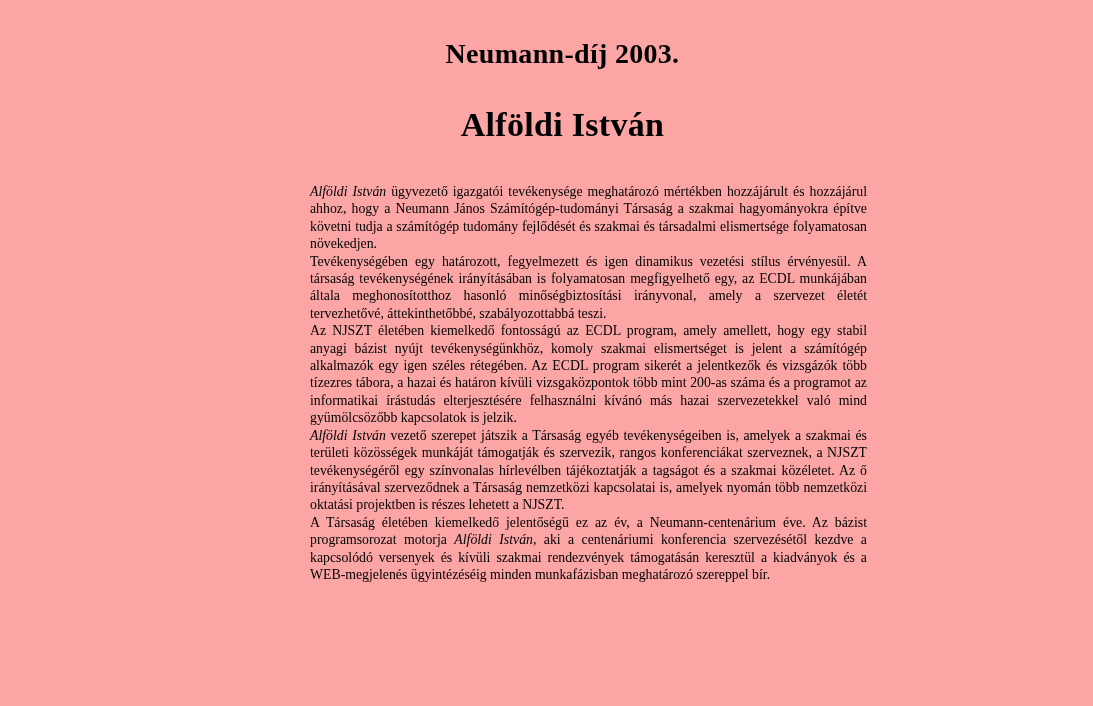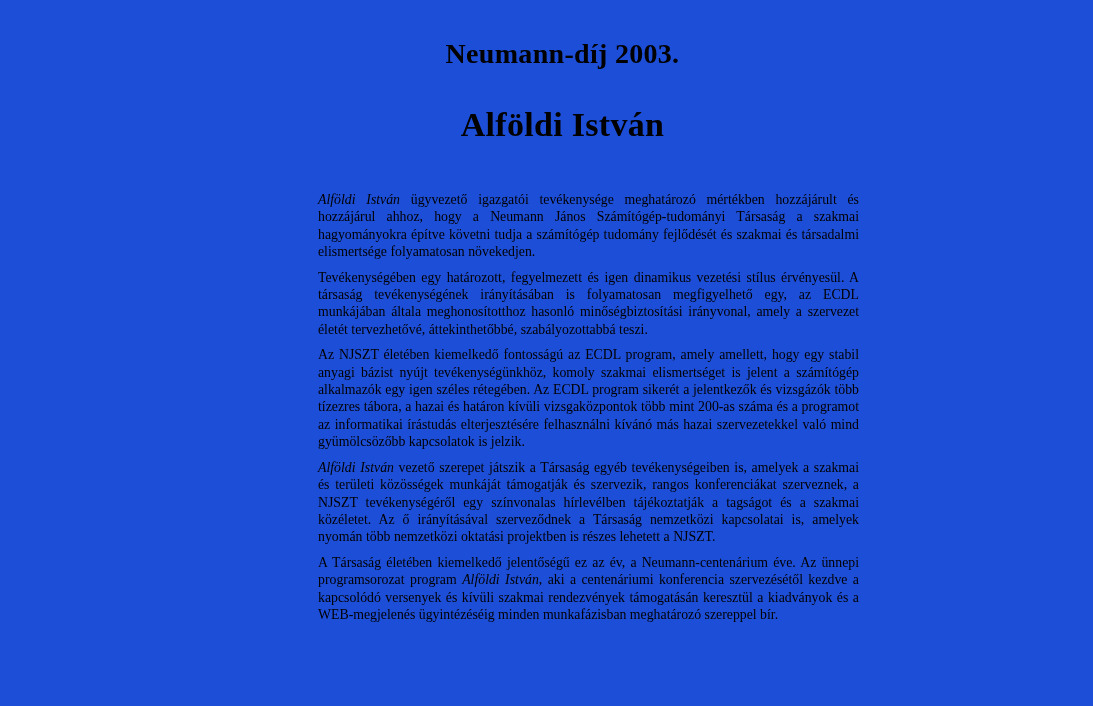--- a/index.html
+++ b/index.html
@@ -4,21 +4,21 @@
 <style>
   html, body {
     margin: 0;
     padding: 0;
     background: #ffffff;
   }
   .page {
     position: relative;
     width: 1093px;
     height: 706px;
-    background: #1d4ed8;
+    background: #fca5a5;
     color: #000000;
     font-family: "Liberation Serif", "DejaVu Serif", serif;
     overflow: hidden;
   }
   .doc-title {
     position: absolute;
     top: 38px;
     left: 32px;
     width: 1061px;
     margin: 0;
@@ -42,33 +42,33 @@
     position: absolute;
     top: 183px;
     left: 310px;
     width: 557px;
     font-size: 13.8px;
     line-height: 17.4px;
     text-align: justify;
     text-justify: inter-word;
   }
   .article p {
-    margin: 8px;
+    margin: 0;
     padding: 0;
   }
   .article i {
     font-style: italic;
   }
 </style>
 </head>
 <body>
 
 <div class="page">
   <h1 class="doc-title">Neumann-díj 2003.</h1>
   <h2 class="doc-subtitle">Alföldi István</h2>
   <div class="article">
       <p><i>Alföldi István</i><span> ügyvezető igazgatói tevékenysége meghatározó mértékben hozzájárult és hozzájárul ahhoz, hogy a Neumann János Számítógép-tudományi Társaság a szakmai hagyományokra építve követni tudja a számítógép tudomány fejlődését és szakmai és társadalmi elismertsége folyamatosan növekedjen.</span></p>
       <p><span>Tevékenységében egy határozott, fegyelmezett és igen dinamikus vezetési stílus érvényesül. A társaság tevékenységének irányításában is folyamatosan megfigyelhető egy, az ECDL munkájában általa meghonosítotthoz hasonló minőségbiztosítási irányvonal, amely a szervezet életét tervezhetővé, áttekinthetőbbé, szabályozottabbá teszi.</span></p>
       <p><span>Az NJSZT életében kiemelkedő fontosságú az ECDL program, amely amellett, hogy egy stabil anyagi bázist nyújt tevékenységünkhöz, komoly szakmai elismertséget is jelent a számítógép alkalmazók egy igen széles rétegében. Az ECDL program sikerét a jelentkezők és vizsgázók több tízezres tábora, a hazai és határon kívüli vizsgaközpontok több mint 200-as száma és a programot az informatikai írástudás elterjesztésére felhasználni kívánó más hazai szervezetekkel való mind gyümölcsözőbb kapcsolatok is jelzik.</span></p>
       <p><i>Alföldi István</i><span> vezető szerepet játszik a Társaság egyéb tevékenységeiben is, amelyek a szakmai és területi közösségek munkáját támogatják és szervezik, rangos konferenciákat szerveznek, a NJSZT tevékenységéről egy színvonalas hírlevélben tájékoztatják a tagságot és a szakmai közéletet. Az ő irányításával szerveződnek a Társaság nemzetközi kapcsolatai is, amelyek nyomán több nemzetközi oktatási projektben is részes lehetett a NJSZT.</span></p>
-      <p><span>A Társaság életében kiemelkedő jelentőségű ez az év, a Neumann-centenárium éve. Az ünnepi programsorozat program </span><i>Alföldi István</i><span>, aki a centenáriumi konferencia szervezésétől kezdve a kapcsolódó versenyek és kívüli szakmai rendezvények támogatásán keresztül a kiadványok és a WEB-megjelenés ügyintézéséig minden munkafázisban meghatározó szereppel bír.</span></p>
+      <p><span>A Társaság életében kiemelkedő jelentőségű ez az év, a Neumann-centenárium éve. Az bázist programsorozat motorja </span><i>Alföldi István</i><span>, aki a centenáriumi konferencia szervezésétől kezdve a kapcsolódó versenyek és kívüli szakmai rendezvények támogatásán keresztül a kiadványok és a WEB-megjelenés ügyintézéséig minden munkafázisban meghatározó szereppel bír.</span></p>
     </div>
 </div>
 
 </body></html>

